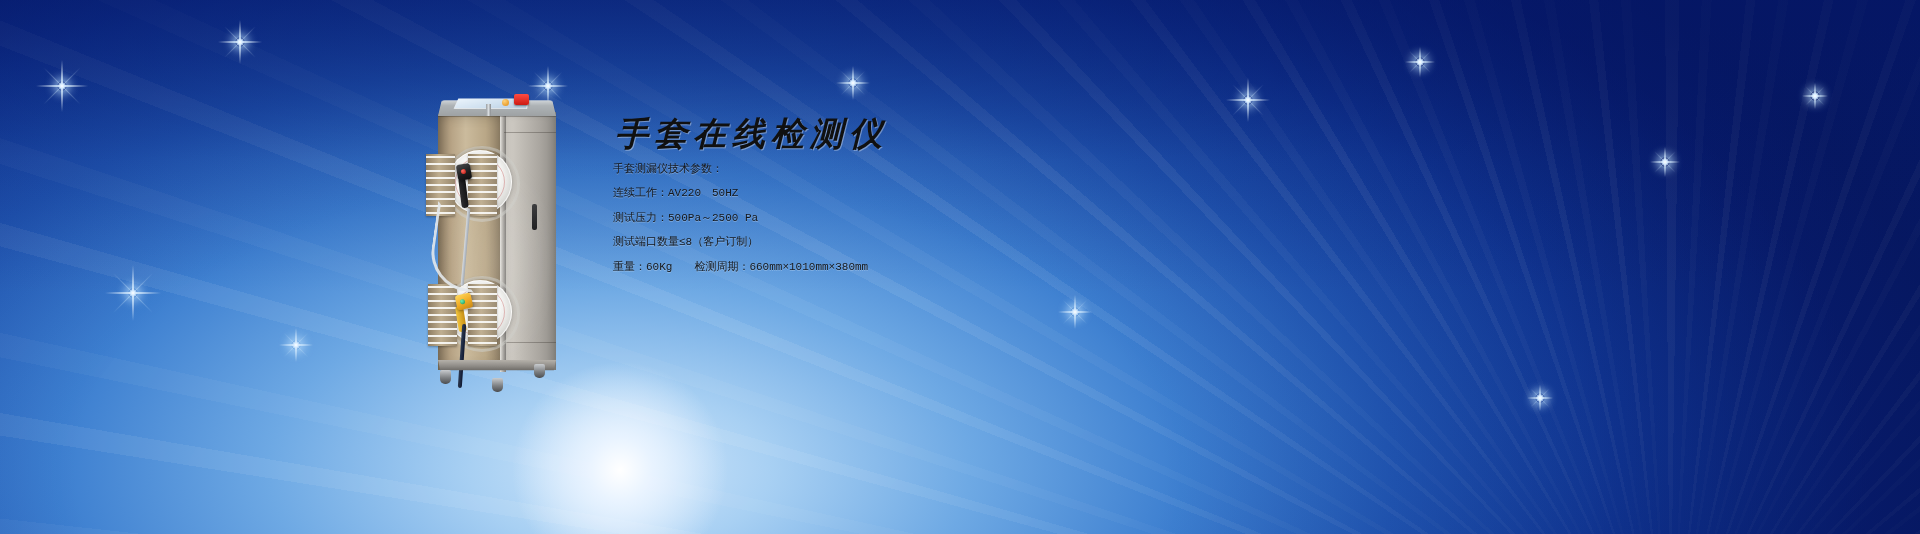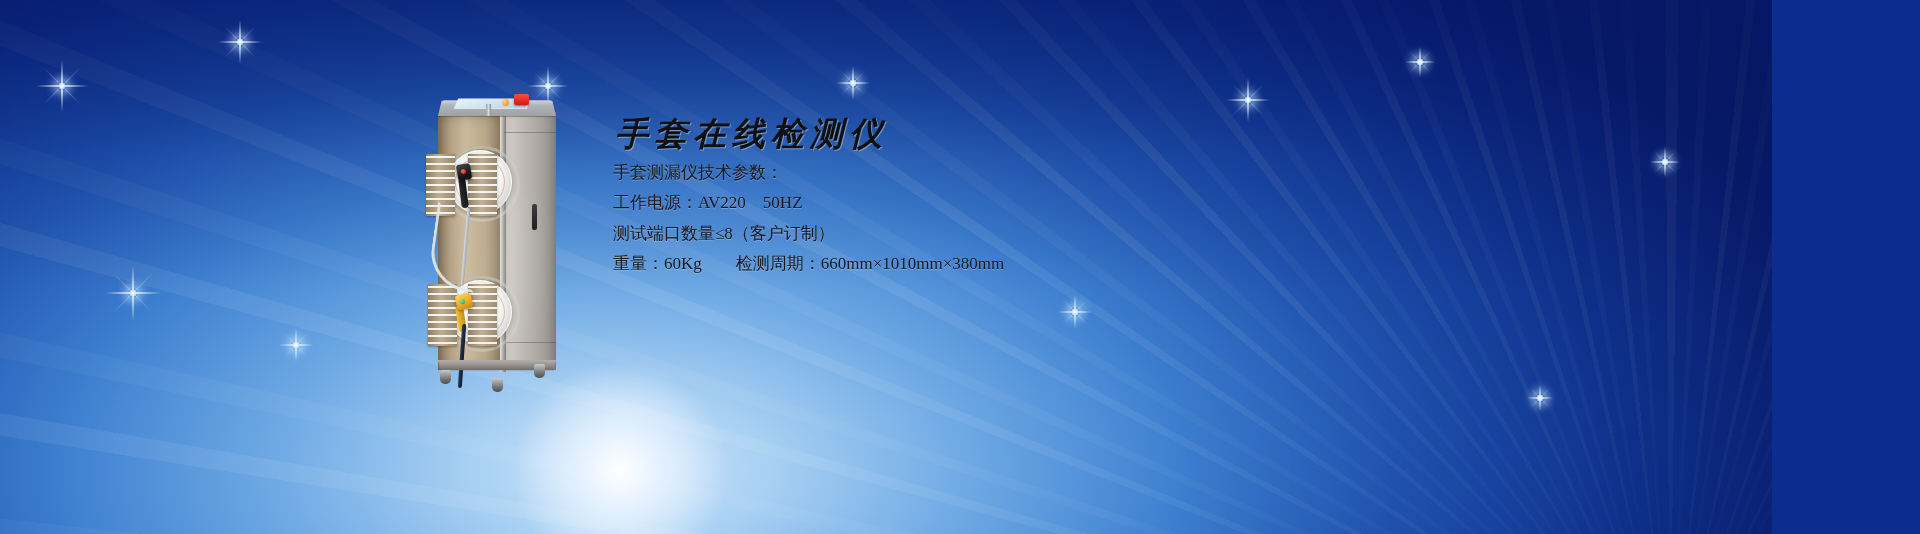--- a/index.html
+++ b/index.html
@@ -3,21 +3,21 @@
 <meta charset="utf-8">
 <title>手套在线检测仪</title>
 <style>
   html,body{margin:0;padding:0;}
   body{
     width:1920px;height:534px;overflow:hidden;
     font-family:"Liberation Sans","DejaVu Sans",sans-serif;
     background:#0b2d8f;
   }
   #banner{
-    position:relative;width:1772px;height:534px;overflow:hidden;
+    position:relative;width:1920px;height:534px;overflow:hidden;
     background:#14b8a6;
   }
 
   
   .bg-base{
     position:absolute;inset:0;
     background:
       radial-gradient(circle 150px at 620px 470px, #ffffff 0%, #e8f3ff 22%, rgba(160,205,245,0) 72%),
       radial-gradient(ellipse 1250px 660px at 620px 470px,
         #cfe6fb 0%,
@@ -239,22 +239,22 @@
   
   #copy{position:absolute;left:613px;top:118px;width:760px;}
   #title{
     font-family:"Liberation Serif","DejaVu Serif",serif;
     font-weight:bold;font-style:italic;
     font-size:33px;letter-spacing:6px;color:#101010;
     line-height:1;margin:0 0 13px 2px;
     text-shadow:1px 1px 0 rgba(255,255,255,.35);
   }
   .spec-line{
-    font-family:Liberation Serif, serif;
-    font-size:17px;color:#15171a;line-height:1;
+    font-family:Liberation Mono, monospace;
+    font-size:11px;color:#15171a;line-height:1;
     margin:0 0 13.4px 0;white-space:nowrap;
     text-shadow:0 1px 0 rgba(255,255,255,.25);
   }
 </style>
 </head>
 <body>
 
 <div id="banner">
 
   <div class="bg-base"></div>
@@ -398,19 +398,20 @@
     <div class="mc-caster c1"></div>
     <div class="mc-caster c2"></div>
     <div class="mc-caster c3"></div>
     <div class="mc-glow"></div>
   </div>
 
   <div id="copy">
     <h1 id="title">手套在线检测仪</h1>
     <p class="spec-line">手套测漏仪技术参数：</p>
     <div id="spec-lines">
-        <p class="spec-line">工作电源：AV220　50HZ</p>
+        <p class="spec-line">连续工作：AV220　50HZ</p>
+        <p class="spec-line">测试压力：500Pa～2500  Pa</p>
         <p class="spec-line">测试端口数量≤8（客户订制）</p>
         <p class="spec-line">重量：60Kg　　检测周期：660mm×1010mm×380mm</p>
       </div>
   </div>
 
 </div>
 
 </body></html>

